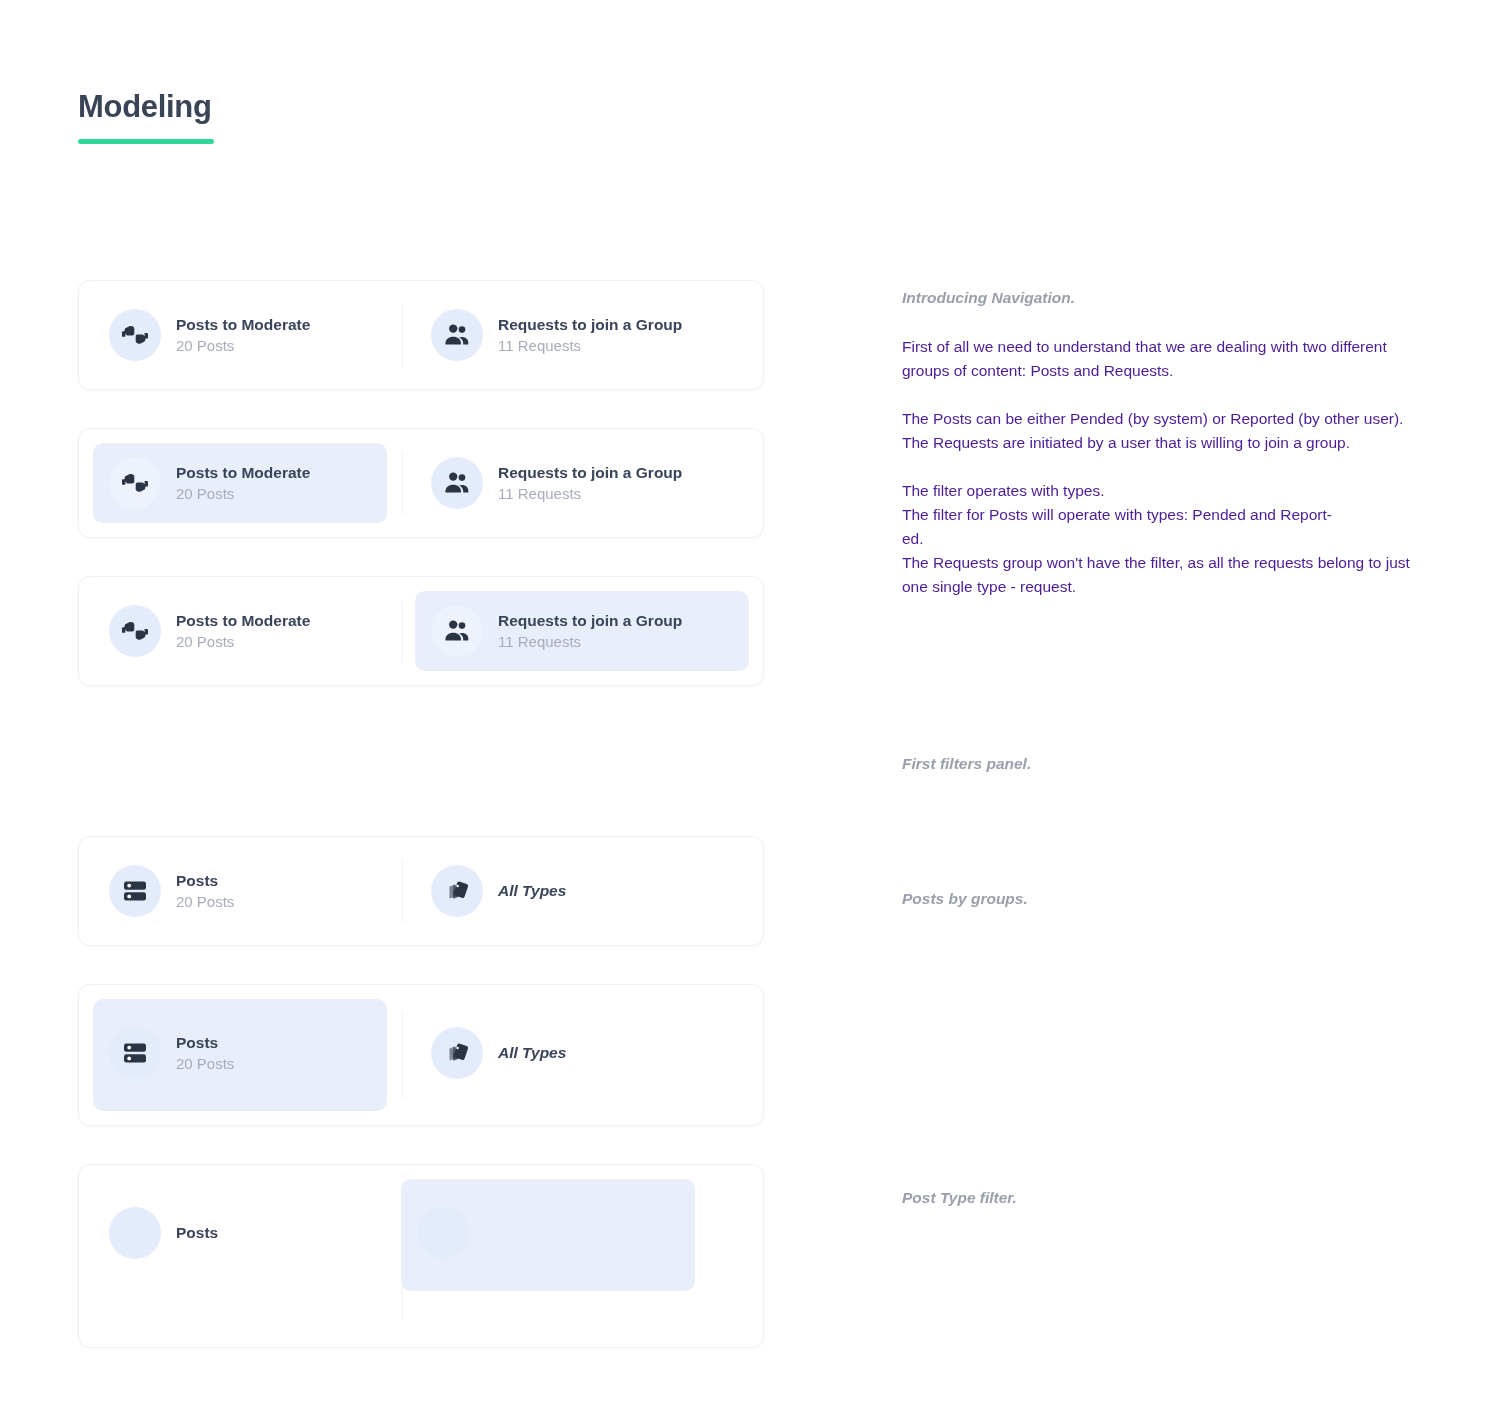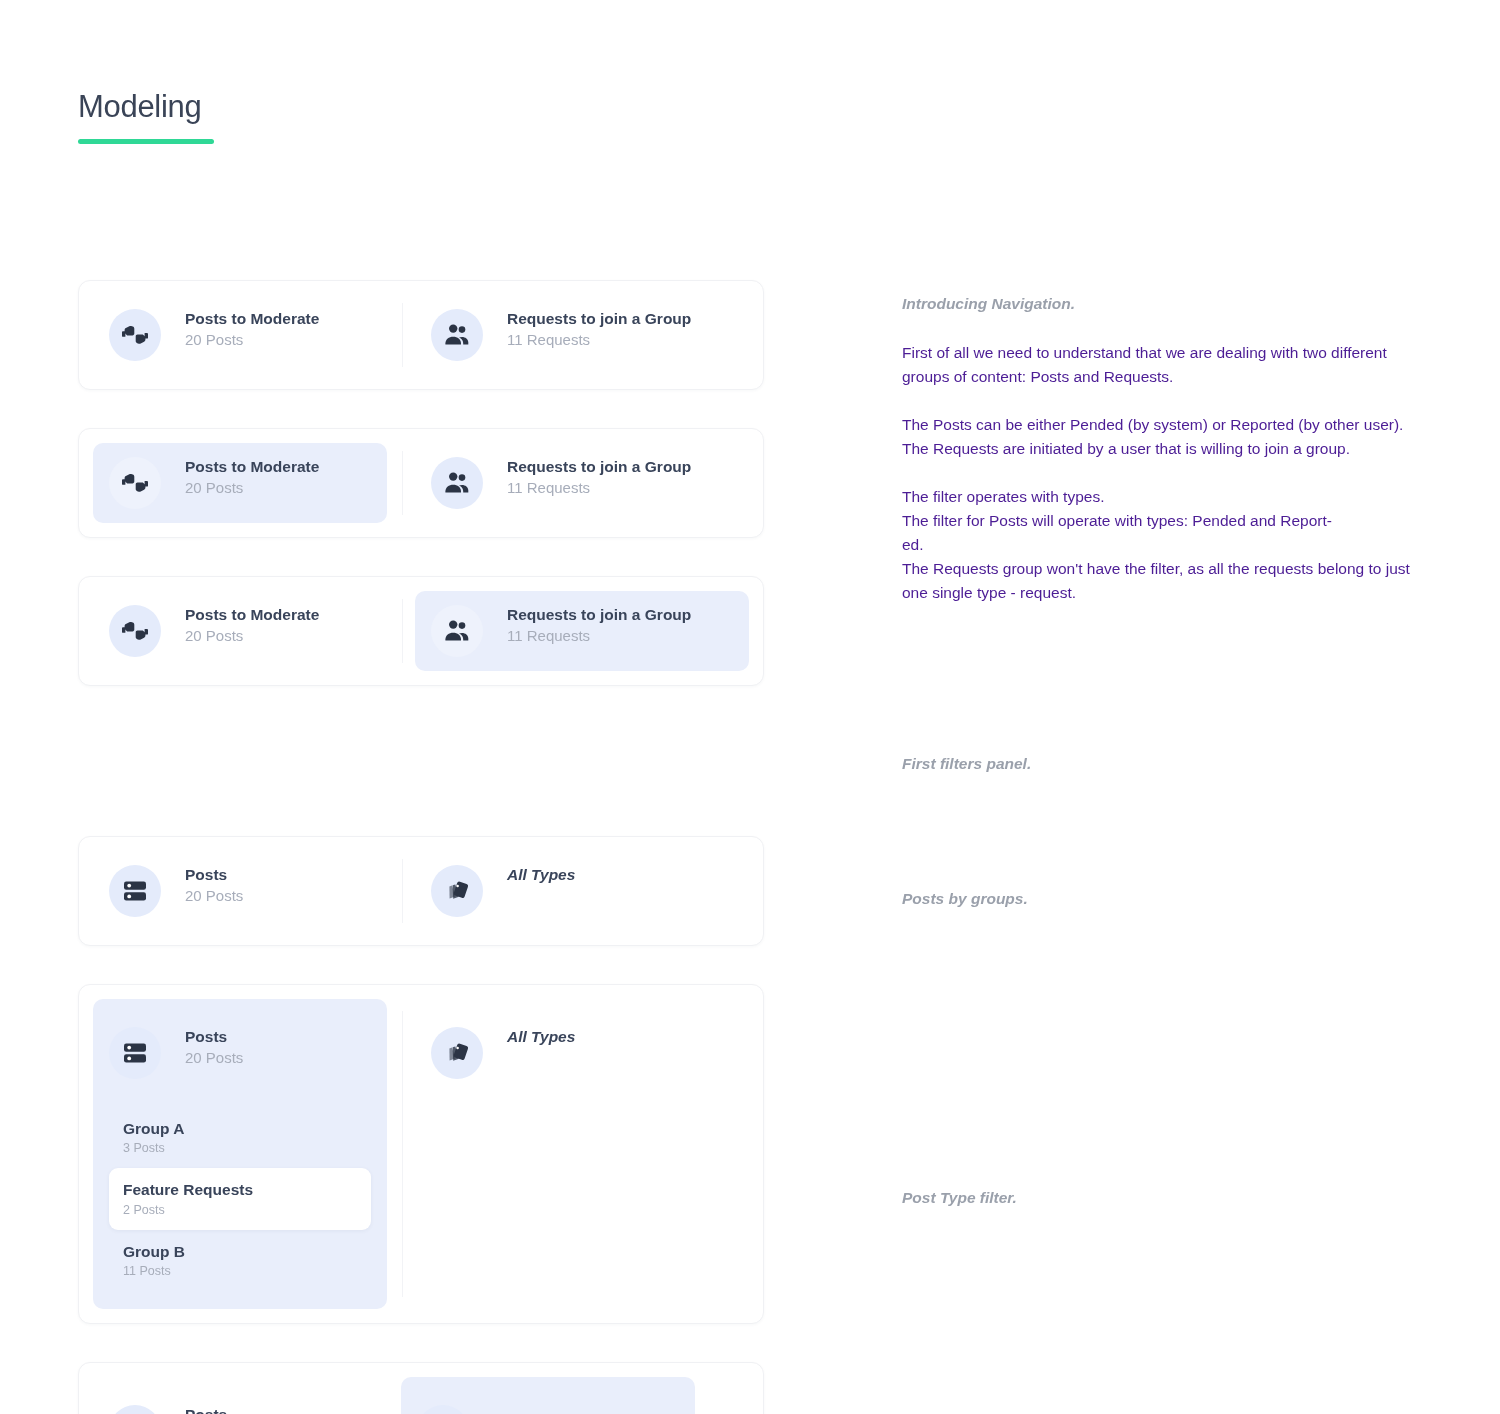--- a/index.html
+++ b/index.html
@@ -11,21 +11,21 @@
     font-family: "Liberation Sans", sans-serif;
     -webkit-font-smoothing: antialiased;
   }
 
   .page { position: relative; width: 1500px; height: 1414px; overflow: hidden; }
 
   
   .title-block { position: absolute; left: 78px; top: 88px; }
   .page-title {
     font-size: 31px;
-    font-weight: normal;
+    font-weight: bold;
     color: #3a4457;
     letter-spacing: -0.3px;
     line-height: 1.2;
   }
   .title-rule {
     width: 136px;
     height: 5px;
     border-radius: 3px;
     background: #2fd896;
     margin-top: 14px;
@@ -54,21 +54,22 @@
     top: 22px;
     bottom: 22px;
     left: 323px;
     width: 1px;
     background: #f2f3f6;
   }
 
   
   .nav-item {
     display: flex;
-    gap: 24px;
+    align-items: center;
+    gap: 15px;
     padding: 14px 16px;
     border-radius: 10px;
     background: transparent;
   }
   .nav-item.selected { background: #e9eefb; }
 
   .avatar {
     width: 52px; height: 52px;
     border-radius: 50%;
     background: #e4ebfb;
@@ -333,34 +334,20 @@
                   <circle cx="9.2" cy="9.6" r="1.9" fill="#ffffff"></circle>
                   <rect x="4" y="16.3" width="22" height="8.2" rx="2.2" fill="#2b3445"></rect>
                   <circle cx="9.2" cy="20.4" r="1.9" fill="#ffffff"></circle>
                 </svg>
               </span>
               <span class="nav-text">
                 <span class="nav-title">Posts</span>
                 <span class="nav-sub">20 Posts</span>
               </span>
             </div>
-            <div class="panel-list">
-              <div class="panel-row">
-                <span class="row-title">Group A</span>
-                <span class="row-sub">3 Posts</span>
-              </div>
-              <div class="panel-row selected">
-                <span class="row-title">Feature Requests</span>
-                <span class="row-sub">2 Posts</span>
-              </div>
-              <div class="panel-row">
-                <span class="row-title">Group B</span>
-                <span class="row-sub">11 Posts</span>
-              </div>
-            </div>
           </div>
         </div>
         <div class="divider"></div>
         <div class="col col-right">
           <div class="nav-item label-only">
             <span class="avatar">
               <svg width="30" height="30" viewBox="0 0 30 30" aria-hidden="true">
                 <path d="M7.4 10.4l2.6-.9 3.1 11.1-5.5 1.9z" fill="#2b3445" opacity="0.55"></path>
                 <path d="M10.6 9.3l2.7-.9 3.5 12.4-5.6 1.9z" fill="#2b3445" opacity="0.8"></path>
                 <rect x="13.2" y="6.4" width="11.4" height="14.6" rx="2.2" fill="#2b3445" transform="rotate(19 18.9 13.7)"></rect>
@@ -400,21 +387,21 @@
 
           </div>
         </div>
       </div>
     </div>
 
   </div>
 
   <div class="notes">
 
-    <div class="note-block" style="top:12px">
+    <div class="note-block" style="top:6px">
       <div class="note-heading">Introducing Navigation.</div>
       <div class="note-para">First of all we need to understand that we are dealing with two different groups of content: Posts and Requests.
 
 The Posts can be either Pended (by system) or Reported (by other user).
 The Requests are initiated by a user that is willing to join a group.
 
 The filter operates with types.
 The filter for Posts will operate with types: Pended and Report-
 ed.
 The Requests group won't have the filter, as all the requests belong to just one single type - request.</div>

